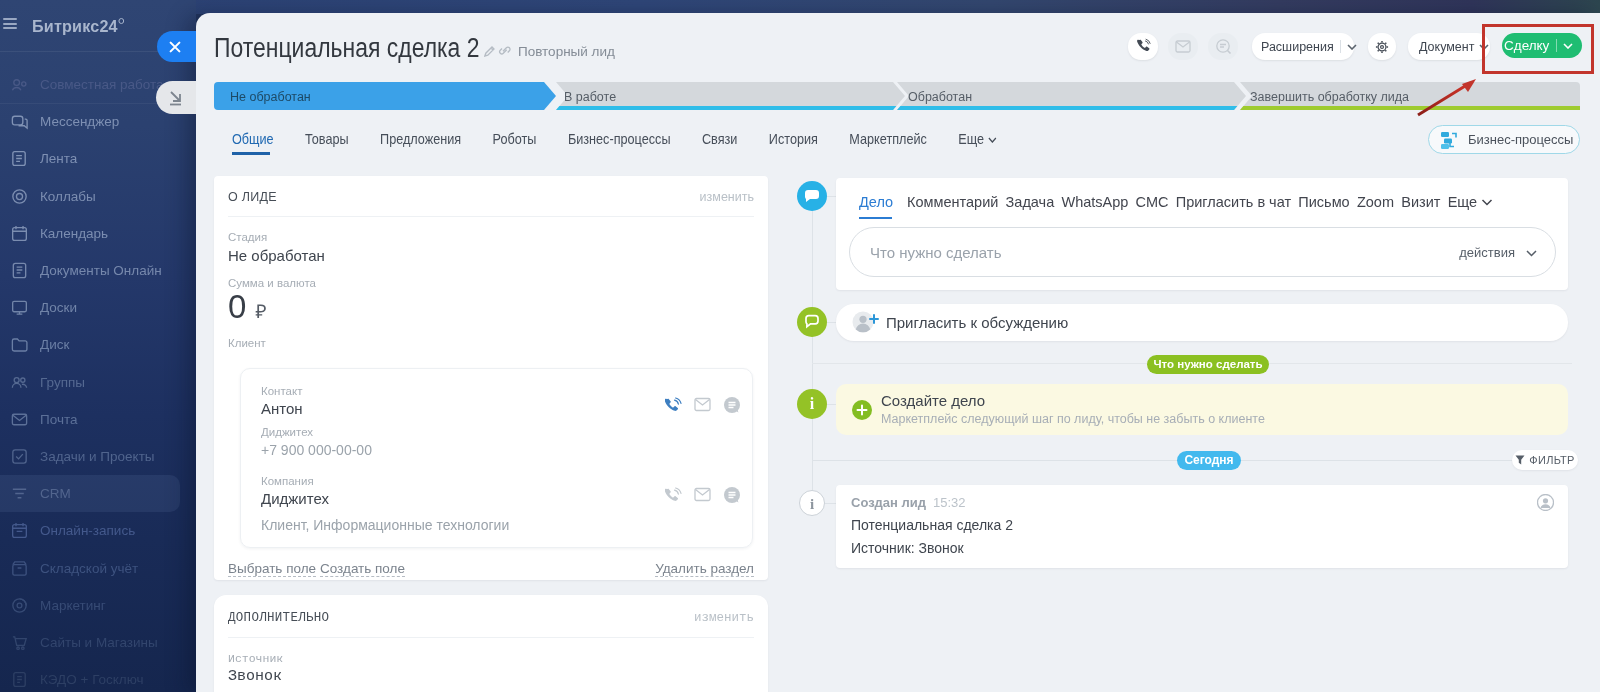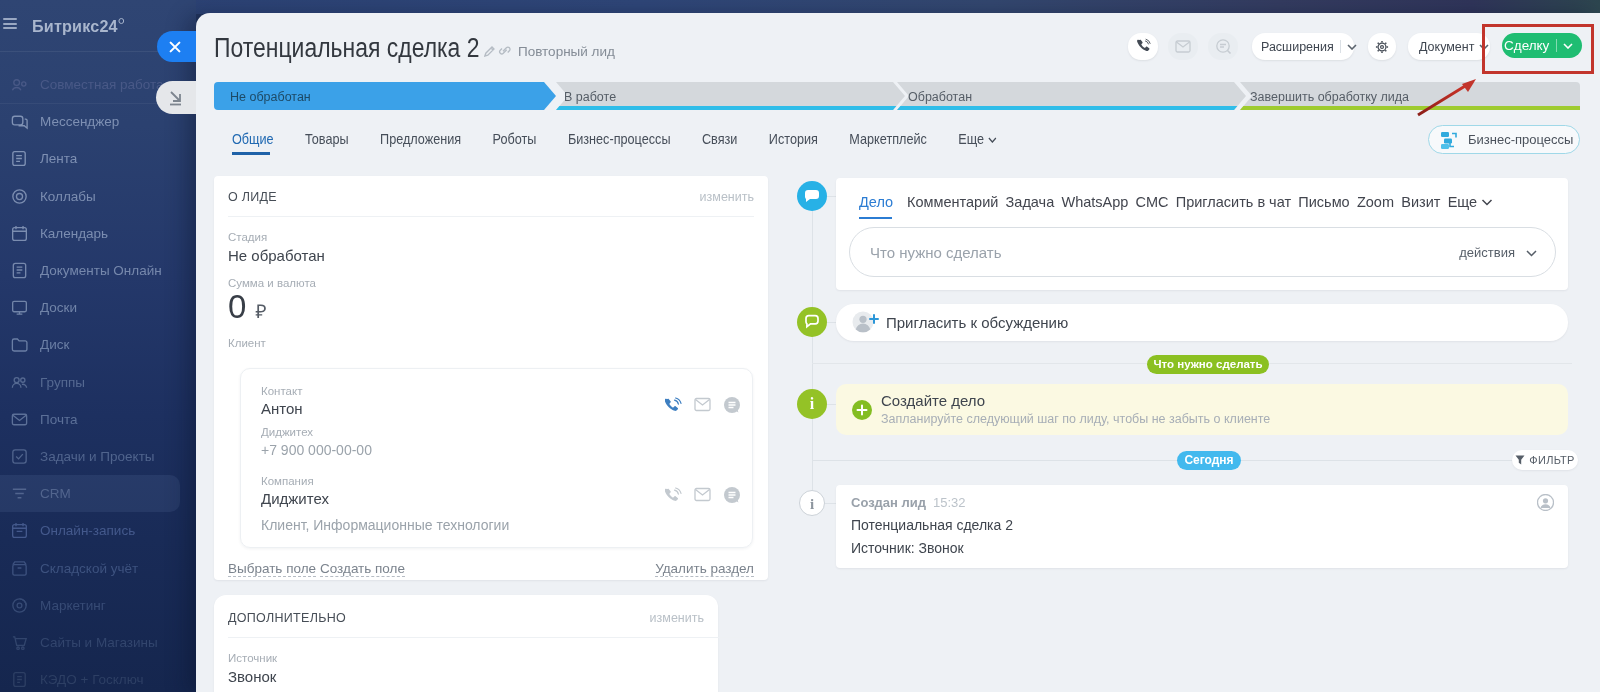--- a/index.html
+++ b/index.html
@@ -310,21 +310,21 @@
           <path d="M4.5 5.5 h7 M4.5 8 h7 M4.5 10.5 h5" stroke="#fff" stroke-width="1.4"></path>
           <path d="M11 13.5 l3.5 2 l-1.5 -3.5 z" fill="#c3c9cf"></path>
         </g>
     </svg>
   </div>
   <div class="dashlink" style="position:absolute; left:14px; top:385px;">Выбрать поле</div>
   <div class="dashlink" style="position:absolute; left:106px; top:385px;">Создать поле</div>
   <div class="dashlink" style="position:absolute; right:14px; top:385px;">Удалить раздел</div>
 </div>
 
-<div class="card" style="left:214px; top:595px; width:504px; height:97px; border-radius:12px 12px 0 0;">
+<div class="card" style="left:214px; top:595px; width:554px; height:97px; border-radius:12px 12px 0 0;font-family:Liberation Mono, monospace;">
   <div style="position:absolute; left:14px; top:16px; font-size:12.5px; color:#464d56; letter-spacing:.3px;">ДОПОЛНИТЕЛЬНО</div>
   <div style="position:absolute; right:14px; top:16px; font-size:12.5px; color:#b9c0c7;">изменить</div>
   <div style="position:absolute; left:14px; top:42px; width:526px; height:1px; background:#eef1f4;"></div>
   <div class="lbl" style="position:absolute; left:14px; top:57px;">Источник</div>
   <div class="val" style="position:absolute; left:14px; top:73px;">Звонок</div>
 </div>
 
 <div style="position:absolute; left:812px; top:207px; width:1px; height:283px; background:#dde2e7;"></div>
 <div style="position:absolute; left:812px; top:196px; width:24px; height:1px; background:#dde2e7;"></div>
 <div style="position:absolute; left:812px; top:322px; width:24px; height:1px; background:#dde2e7;"></div>
@@ -374,21 +374,21 @@
 
 <div style="position:absolute; left:1147px; top:355px; width:122px; height:19px; background:#8bc021; border-radius:10px; color:#fff; font-size:11.5px; font-weight:bold; text-align:center; line-height:19px;">Что нужно сделать</div>
 
 <div style="position:absolute; left:836px; top:384px; width:732px; height:51px; background:#fbf9e2; border-radius:10px;">
   <div style="position:absolute; left:16px; top:16px; width:20px; height:20px; border-radius:50%; background:#83bd22;">
     <svg style="margin:4px 0 0 4px;" width="12" height="12" viewBox="0 0 12 12">
         <path d="M6 1.5 v9 M1.5 6 h9" stroke="#fff" stroke-width="2" stroke-linecap="round"></path>
       </svg>
   </div>
   <div style="position:absolute; left:45px; top:8px; font-size:15px; color:#3f454e;">Создайте дело</div>
-  <div style="position:absolute; left:45px; top:28px; font-size:12.5px; color:#a7aeb6;">Запланируйте следующий шаг по лиду, чтобы не забыть о клиенте</div>
+  <div style="position:absolute; left:45px; top:28px; font-size:12.5px; color:#a7aeb6;">Маркетплейс следующий шаг по лиду, чтобы не забыть о клиенте</div>
 </div>
 
 <div style="position:absolute; left:1177px; top:451px; width:64px; height:19px; background:#42b9ee; border-radius:10px; color:#fff; font-size:12px; font-weight:bold; text-align:center; line-height:19px;">Сегодня</div>
 <div style="position:absolute; left:1512px; top:450px; width:66px; height:20px; background:#fff; border-radius:10px; box-shadow:0 1px 2px rgba(60,70,80,.08); display:flex; align-items:center; justify-content:center; font-size:11px; color:#565e68; letter-spacing:.3px;">
   <svg style="margin-right:4px;" width="10" height="10" viewBox="0 0 10 10">
       <path d="M0.5 0.5 h9 L6.2 4.8 v4.7 L3.8 7.7 v-2.9 z" fill="#565e68"></path>
     </svg>ФИЛЬТР
 </div>
 
 <div class="card" style="left:836px; top:485px; width:732px; height:83px;">

